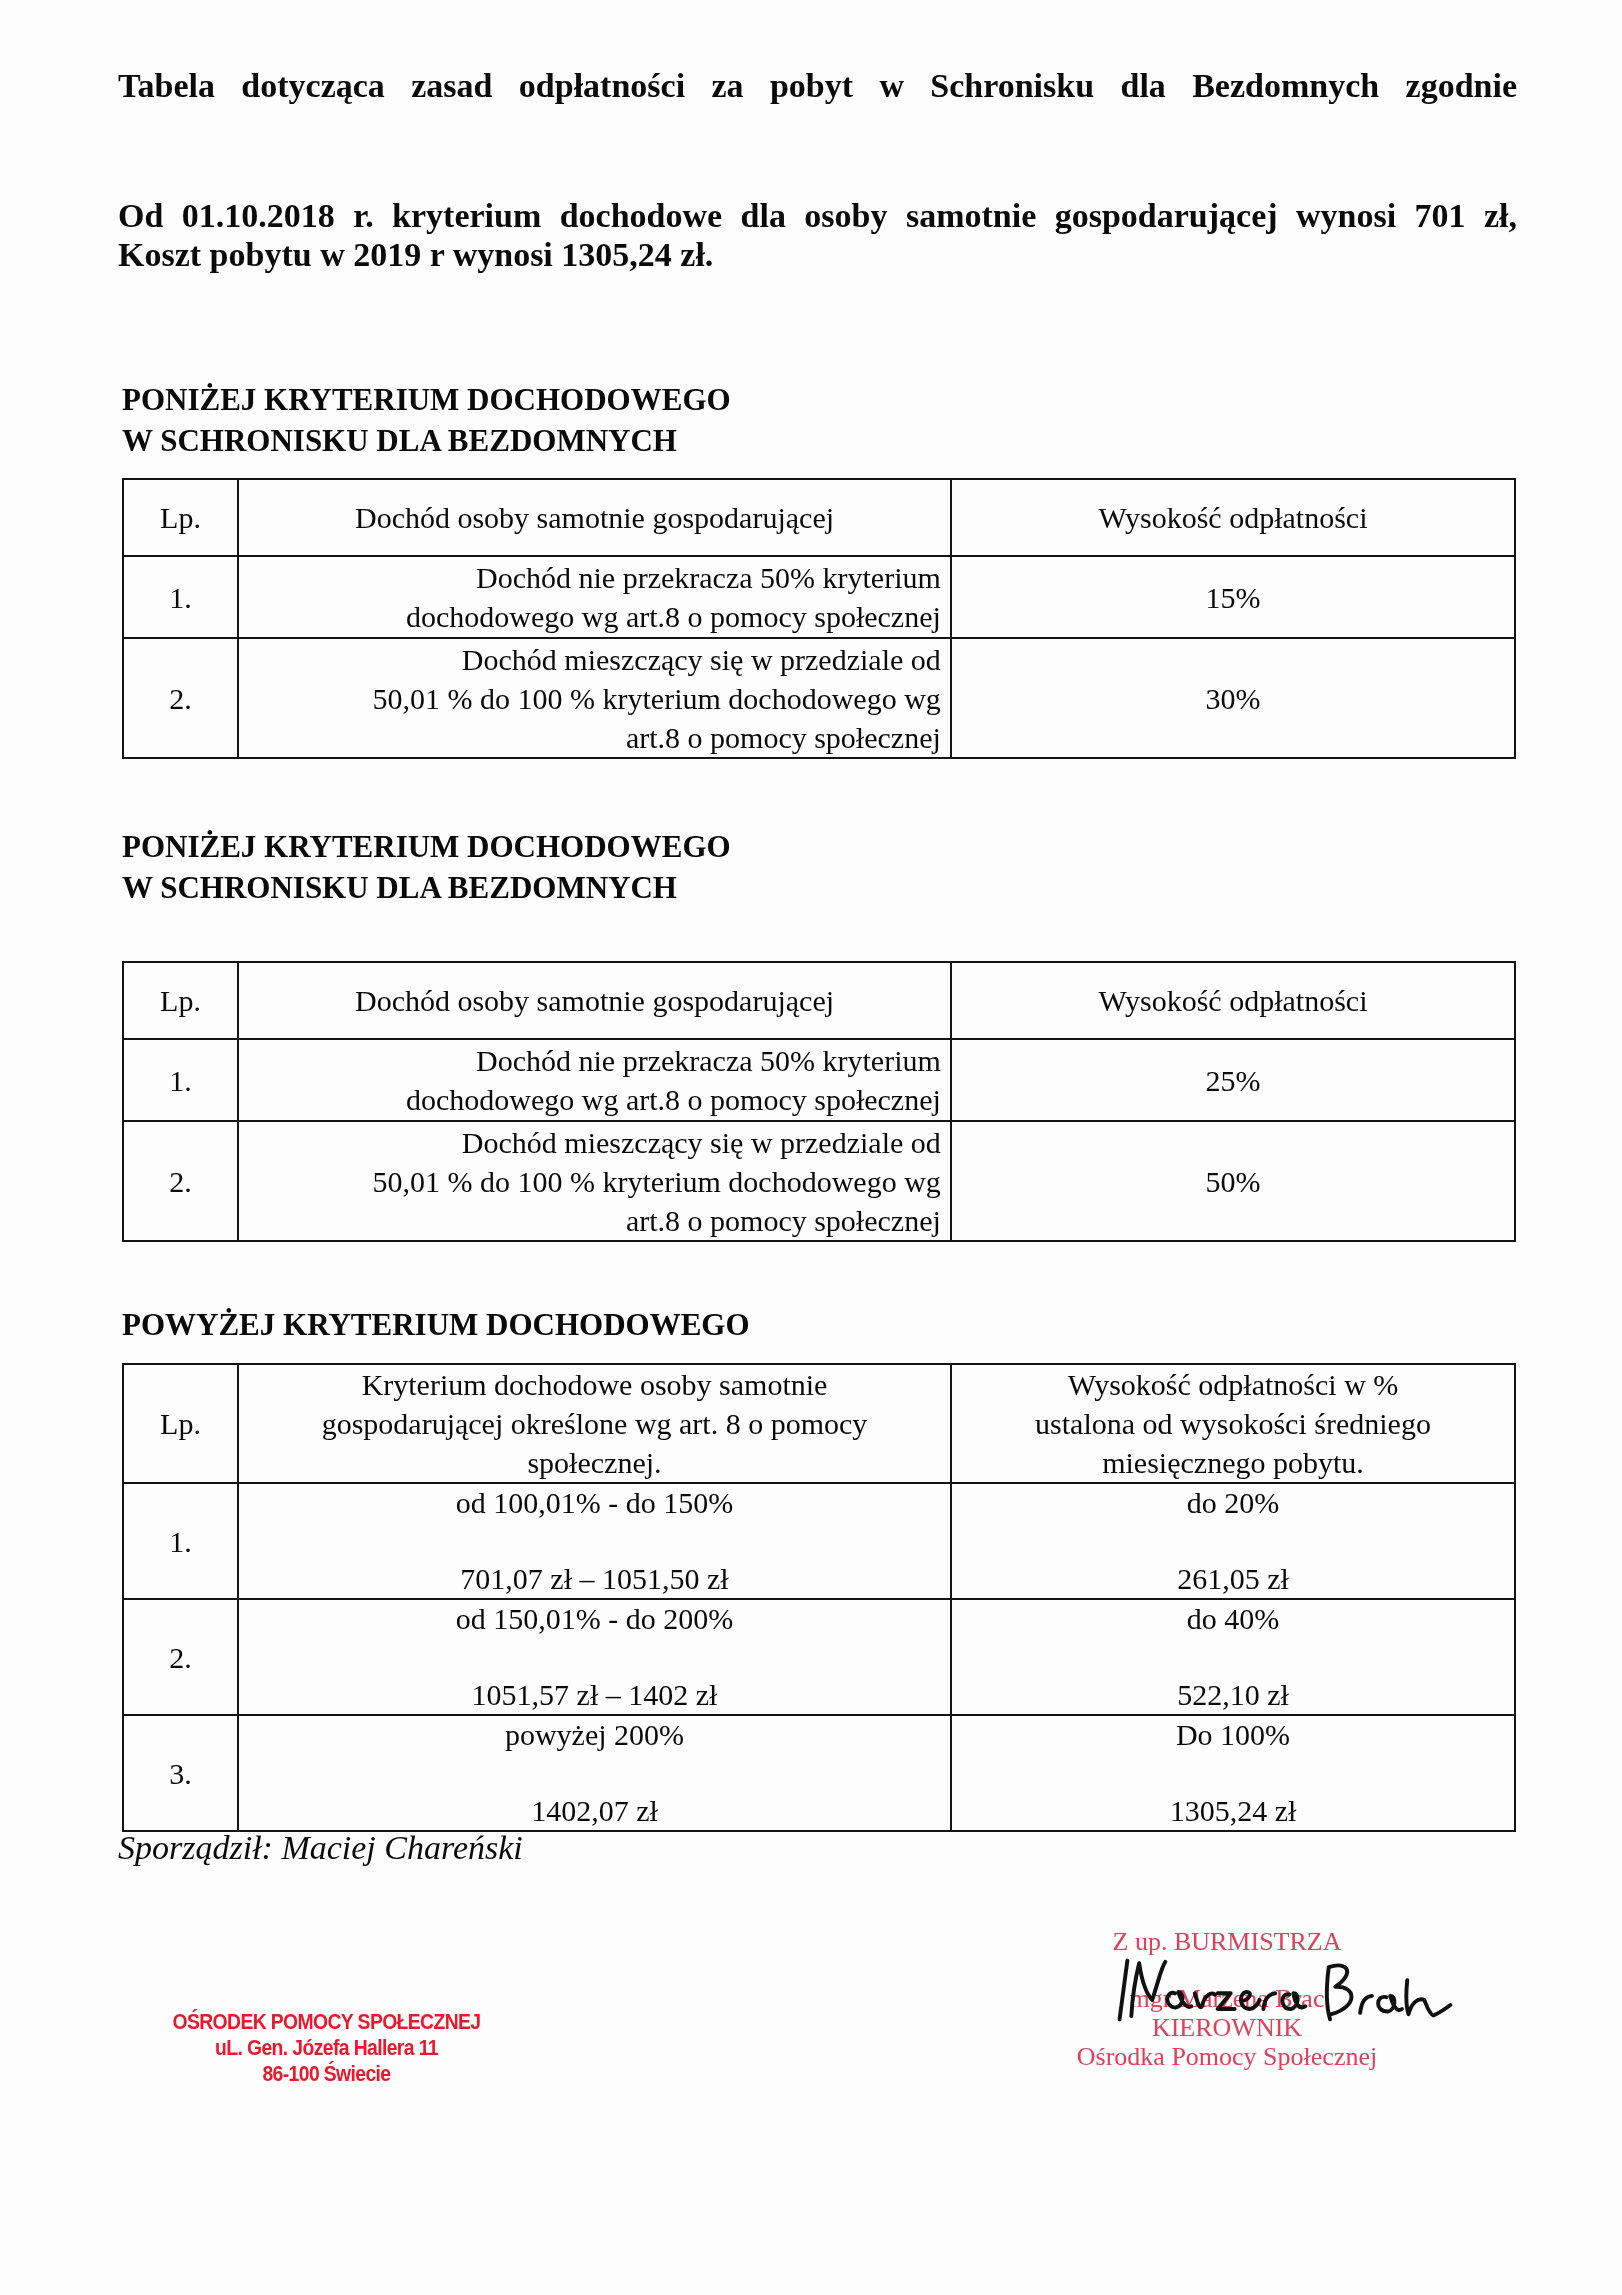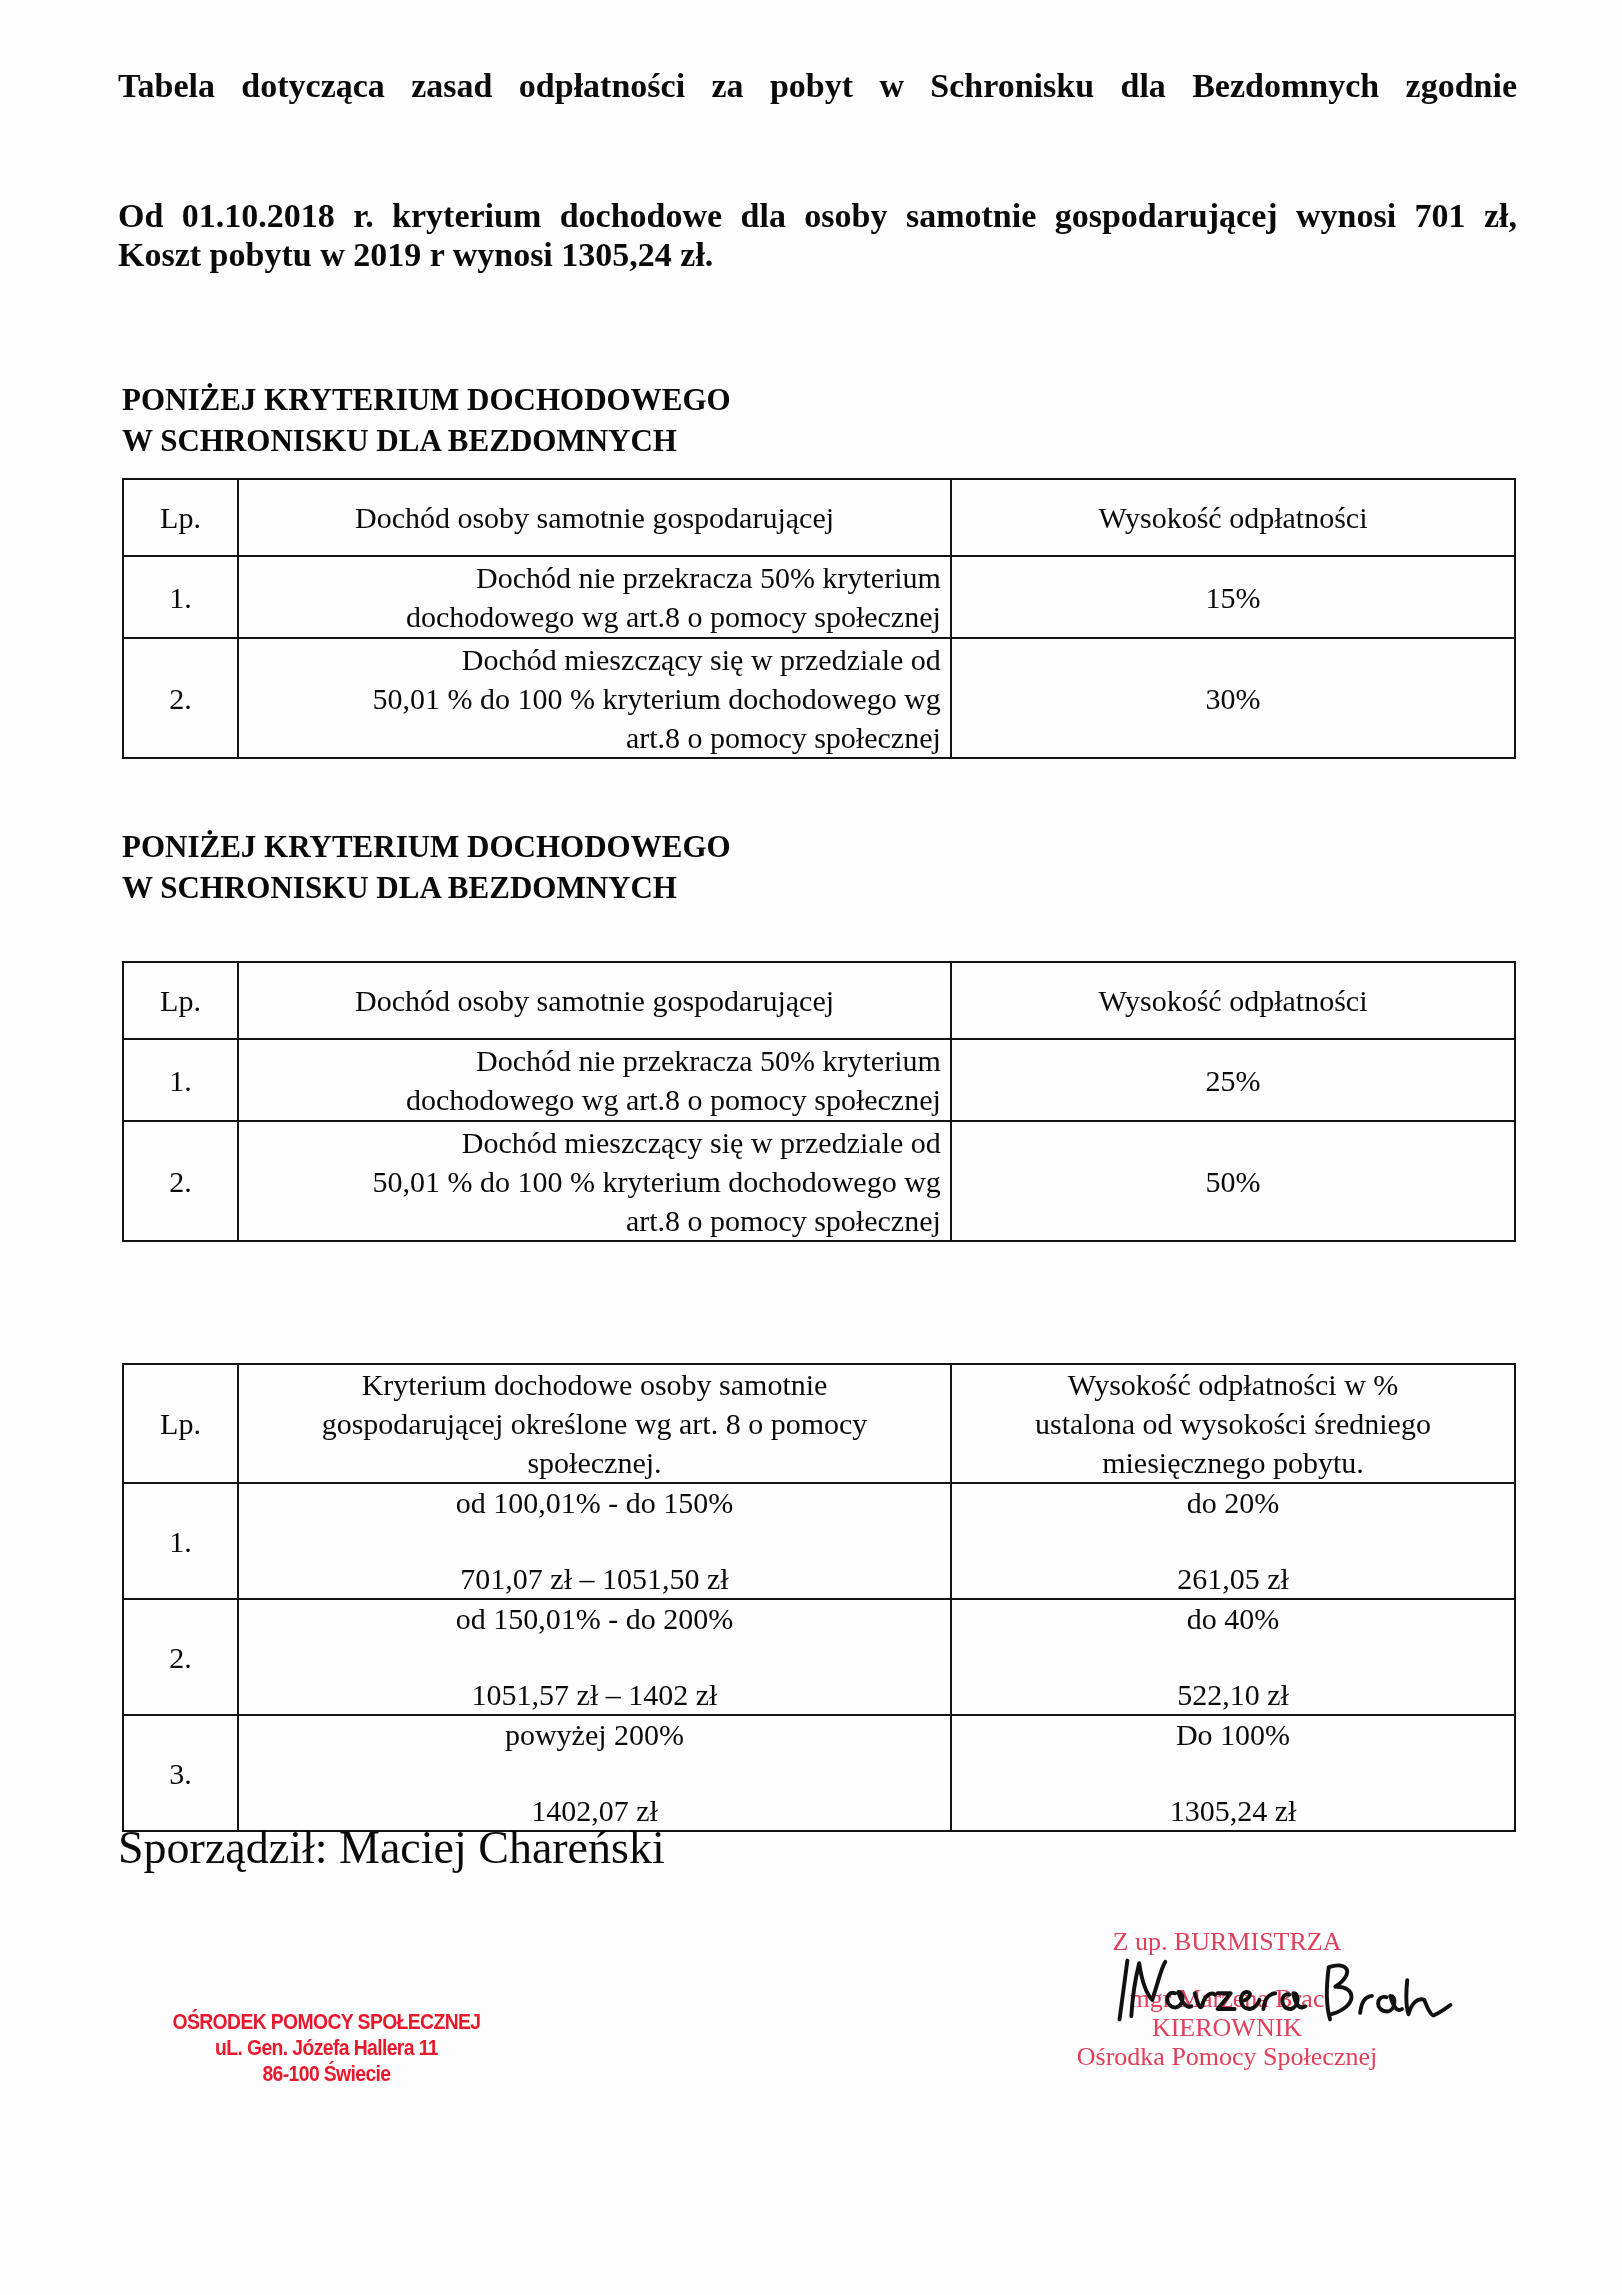--- a/index.html
+++ b/index.html
@@ -70,22 +70,23 @@
     #table-3 tr.hdr { height: 118px; }
     #table-3 tr.rr { height: 101px; }
     .two-line { display: flex; flex-direction: column; justify-content: space-between; height: 114px; }
     .two-line span { display: block; line-height: 38px; }
     .desc-lines span { display: block; }
 
     #prepared-by {
       position: absolute;
       left: 118px;
       top: 1828px;
-      font-size: 46px;
+      font-size: 34px;
       line-height: 39px;
+      font-style: italic;
     }
 
     .stamp-left {
       position: absolute;
       left: 148px;
       top: 2009px;
       width: 357px;
       text-align: center;
       color: #e8192c;
       font-family: "Liberation Sans", "DejaVu Sans", sans-serif;
@@ -198,20 +199,23 @@
       <td class="desc desc-lines">
         <span>Dochód mieszczący się w przedziale od</span>
         <span>50,01 % do 100 % kryterium dochodowego wg</span>
         <span>art.8 o pomocy społecznej</span>
       </td>
       <td class="rate">50%</td>
     </tr>
   </tbody>
     </table>
 
+  <div class="section-heading" id="heading-3">
+    <span>POWYŻEJ KRYTERIUM DOCHODOWEGO</span>
+  </div>
   <table class="fee" id="table-3">
     <colgroup>
         <col class="c-lp">
         <col class="c-desc">
         <col class="c-rate">
       </colgroup>
     <tbody>
         <tr class="hdr">
       <th class="lp">Lp.</th>
       <th class="desc desc-lines">

